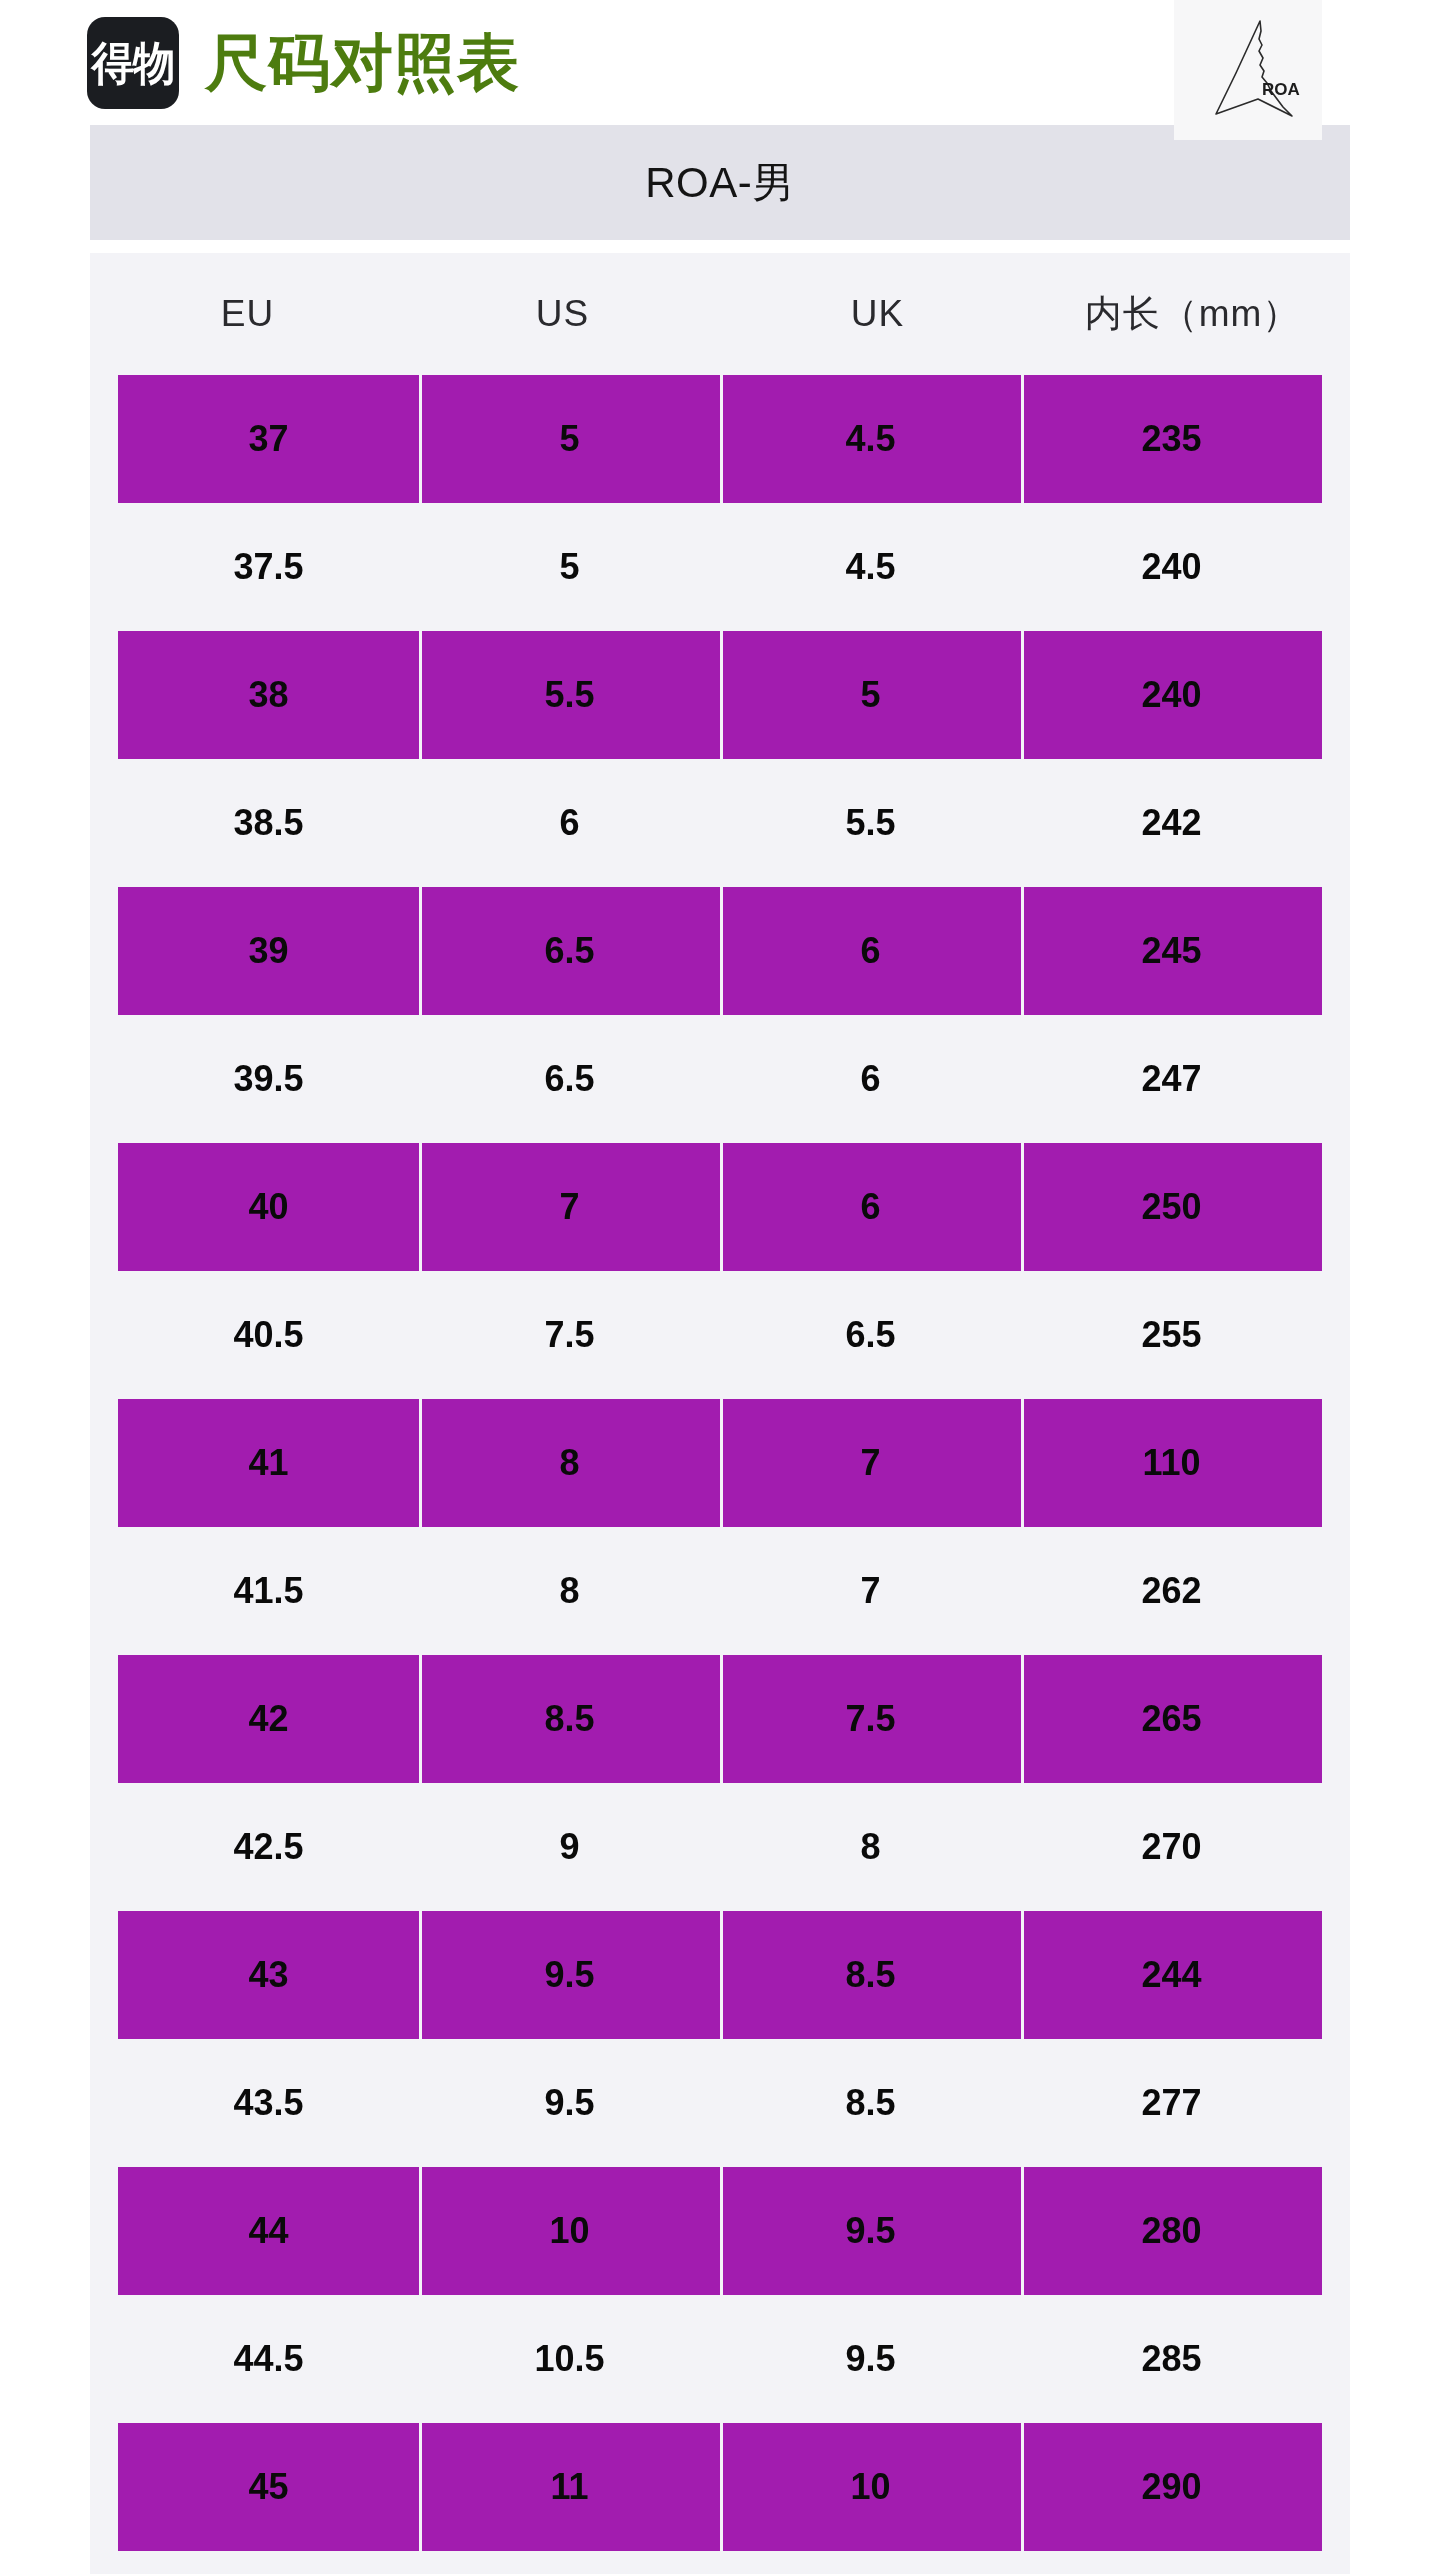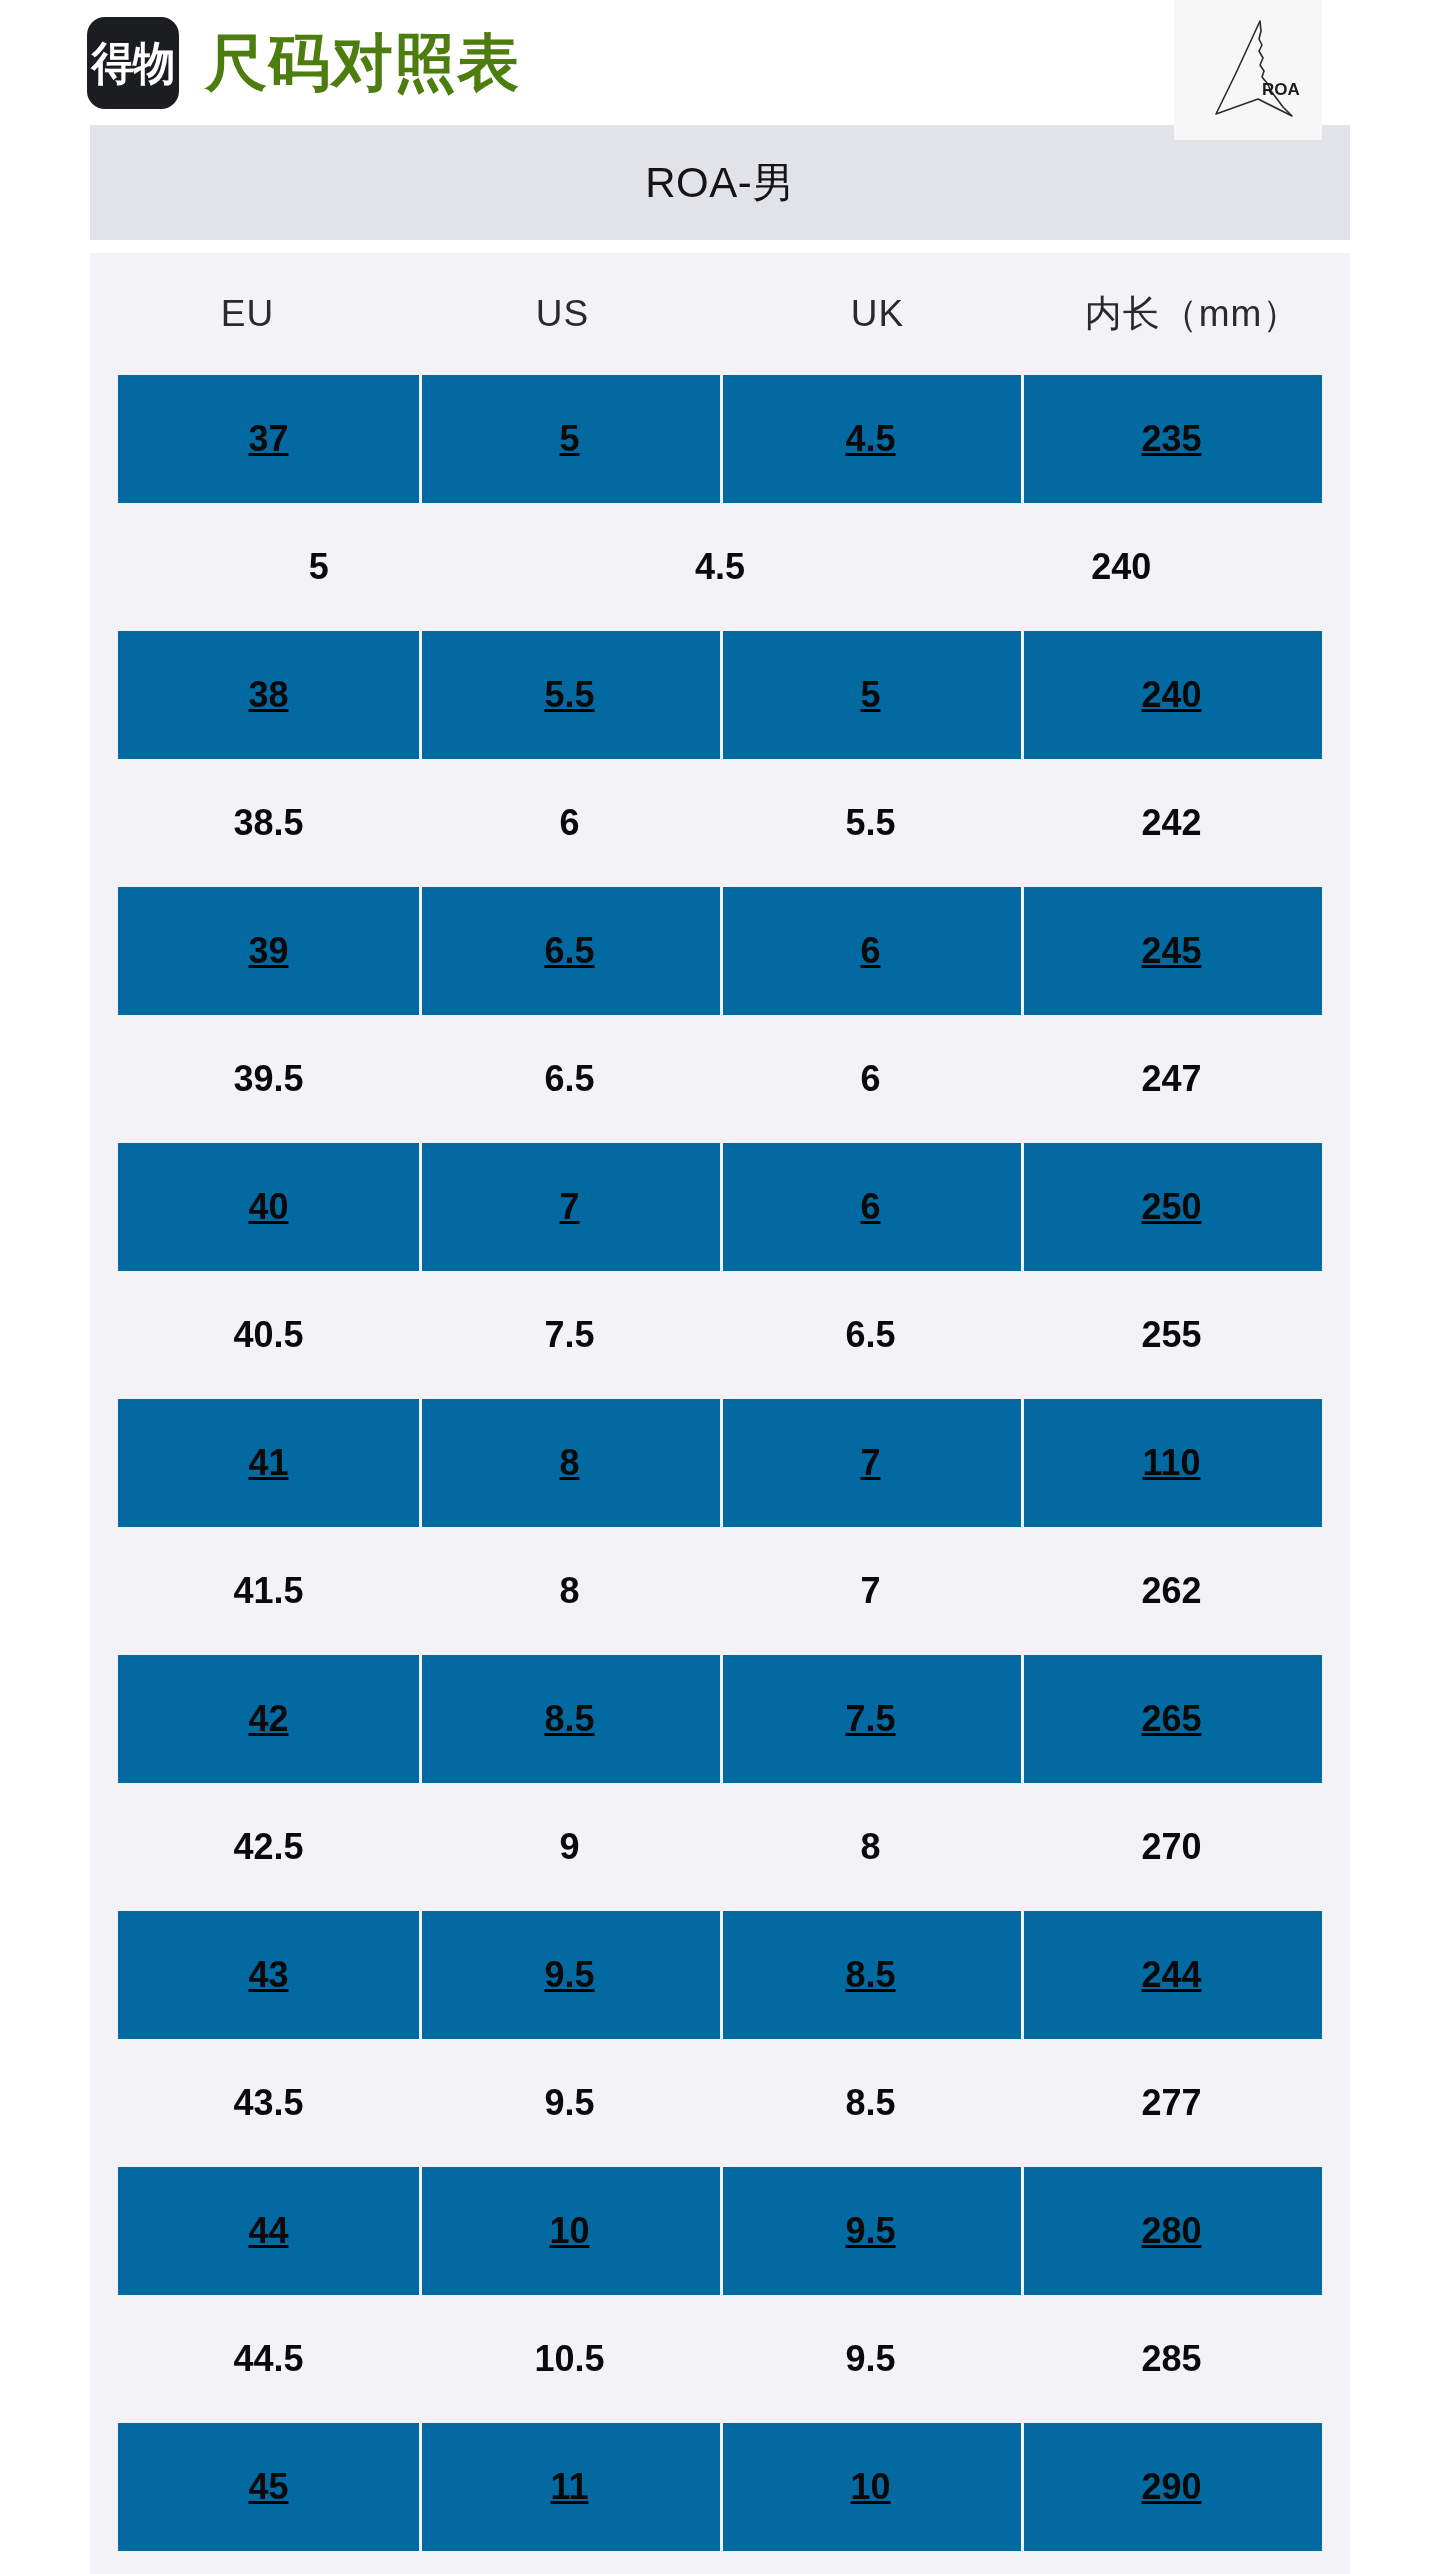--- a/index.html
+++ b/index.html
@@ -102,21 +102,21 @@
     font-weight: 300;
     letter-spacing: 1px;
   }
 
   .rows { padding: 0 28px; }
 
   .data-row {
     display: flex;
     height: 128px;
   }
-  .data-row.odd { background: #0369a1; text-decoration: underline; }
+  .data-row.odd { background: #a21caf; }
   .data-row.even { background: #f3f3f7; }
 
   .data-cell {
     flex: 1 1 0;
     display: flex;
     align-items: center;
     justify-content: center;
     font-size: 36px;
     font-weight: 700;
     color: #0a0a0a;
@@ -172,20 +172,21 @@
   </div>
 
   <div class="rows" id="rows-container">
       <div class="data-row odd">
         <div class="data-cell">37</div>
         <div class="data-cell">5</div>
         <div class="data-cell">4.5</div>
         <div class="data-cell">235</div>
       </div>
       <div class="data-row even">
+        <div class="data-cell">37.5</div>
         <div class="data-cell">5</div>
         <div class="data-cell">4.5</div>
         <div class="data-cell">240</div>
       </div>
       <div class="data-row odd">
         <div class="data-cell">38</div>
         <div class="data-cell">5.5</div>
         <div class="data-cell">5</div>
         <div class="data-cell">240</div>
       </div>

